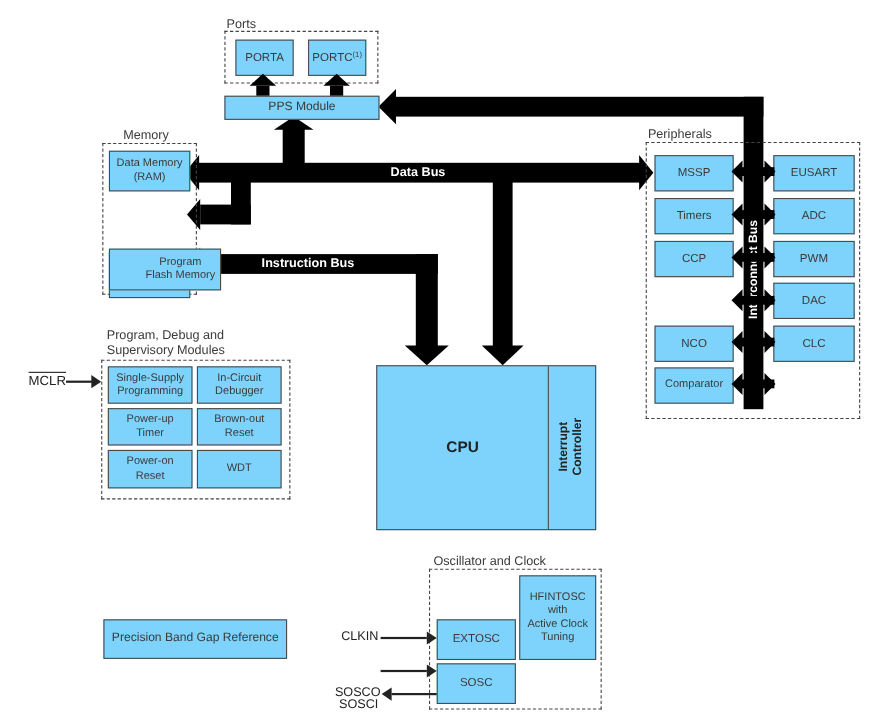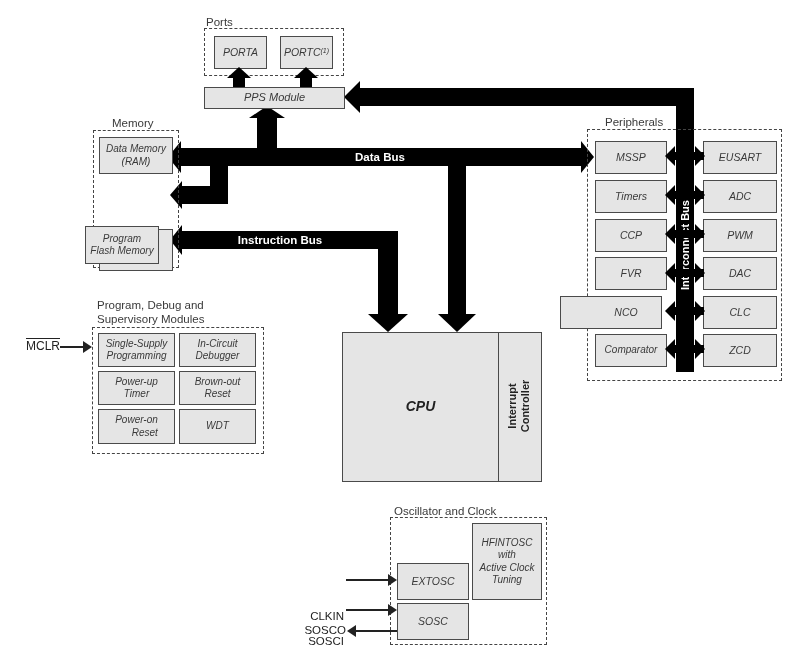--- a/index.html
+++ b/index.html
@@ -1,20 +1,20 @@
 <!DOCTYPE html>
 <html><head>
 <meta charset="utf-8">
 <style>
   html,body{margin:0;padding:0;background:#fff;}
   .canvas{position:relative;width:800px;height:655px;background:#fff;
           font-family:"Liberation Sans",sans-serif;color:#333;overflow:hidden;}
-  .box{position:absolute;background:#e5e5e5;border:1.4px solid #4a4a4a;
+  .box{position:absolute;background:#7dd3fc;border:1.4px solid #4a4a4a;
        display:flex;align-items:center;justify-content:center;text-align:center;
-       font-size:10.5px;line-height:1.25;white-space:pre-line;color:#3a3a3a;font-style:italic;}
+       font-size:10.5px;line-height:1.25;white-space:pre-line;color:#3a3a3a;}
   .dashed{position:absolute;border:1.5px dashed #444;background:transparent;}
   .seclabel{position:absolute;font-size:11.5px;color:#3a3a3a;white-space:pre-line;line-height:1.25;}
   .bar{position:absolute;background:#000;}
   .tri{position:absolute;width:0;height:0;}
   .buslabel{position:absolute;color:#fff;font-weight:bold;font-size:11.5px;
             display:flex;align-items:center;justify-content:center;}
   .rot{position:absolute;transform:rotate(-90deg);text-align:center;
        display:flex;align-items:center;justify-content:center;white-space:pre-line;}
   .sigline{position:absolute;height:1.6px;background:#222;}
   .siglabel{position:absolute;font-size:11.5px;color:#222;text-align:right;}
@@ -68,38 +68,36 @@
   <div class="tri" style="left:294px;top:67px;border-left:12px solid transparent;border-right:12px solid transparent;border-bottom:11px solid #000;"></div>
 
   <div class="box" style="left:204px;top:87px;width:139px;height:20px;font-size:11px;">PPS Module</div>
 
   <div class="seclabel" style="left:112px;top:116px;">Memory</div>
   <div class="dashed" style="left:93px;top:130px;width:84px;height:136px;"></div>
   <div class="box" style="left:99px;top:137px;width:72px;height:35px;font-size:10px;">Data Memory
 (RAM)</div>
   <div class="box" style="left:99px;top:181px;width:72px;height:40px;font-size:10px;margin-top:48px;">Data
 EEPROM</div>
-  <div class="box" style="left:85px;top:226px;width:72px;height:36px;font-size:10px;">Program
+  <div class="box" style="left:99px;top:226px;width:72px;height:36px;font-size:10px;padding-left:28px;">Program
 Flash Memory</div>
 
-  <div class="seclabel" style="left:589px;top:115px;margin-left:16px;">Peripherals</div>
+  <div class="seclabel" style="left:589px;top:115px;">Peripherals</div>
   <div class="dashed" style="left:587px;top:129px;width:193px;height:250px;"></div>
 
   <div class="box" style="left:595px;top:141px;width:70px;height:31px;">MSSP</div>
   <div class="box" style="left:703px;top:141px;width:72px;height:31px;">EUSART</div>
   <div class="box" style="left:595px;top:180px;width:70px;height:31px;">Timers</div>
   <div class="box" style="left:703px;top:180px;width:72px;height:31px;">ADC</div>
   <div class="box" style="left:595px;top:219px;width:70px;height:31px;">CCP</div>
   <div class="box" style="left:703px;top:219px;width:72px;height:31px;">PWM</div>
-  <div class="box" style="left:595px;top:257px;width:70px;height:31px;">FVR</div>
   <div class="box" style="left:703px;top:257px;width:72px;height:31px;">DAC</div>
-  <div class="box" style="left:560px;top:296px;width:70px;height:31px;padding-left:30px;">NCO</div>
+  <div class="box" style="left:595px;top:296px;width:70px;height:31px;">NCO</div>
   <div class="box" style="left:703px;top:296px;width:72px;height:31px;">CLC</div>
   <div class="box" style="left:595px;top:334px;width:70px;height:31px;font-size:10px;">Comparator</div>
-  <div class="box" style="left:703px;top:334px;width:72px;height:31px;">ZCD</div>
 
   <div class="bar" style="left:670px;top:152px;width:34px;height:8px;"></div>
   <div class="tri" style="left:665px;top:146px;border-top:10px solid transparent;border-bottom:10px solid transparent;border-right:10px solid #000;"></div>
   <div class="tri" style="left:695px;top:146px;border-top:10px solid transparent;border-bottom:10px solid transparent;border-left:10px solid #000;"></div>
 
   <div class="bar" style="left:670px;top:191px;width:34px;height:8px;"></div>
   <div class="tri" style="left:665px;top:185px;border-top:10px solid transparent;border-bottom:10px solid transparent;border-right:10px solid #000;"></div>
   <div class="tri" style="left:695px;top:185px;border-top:10px solid transparent;border-bottom:10px solid transparent;border-left:10px solid #000;"></div>
 
   <div class="bar" style="left:670px;top:230px;width:34px;height:8px;"></div>
@@ -129,43 +127,44 @@
 Supervisory Modules</div>
   <div class="dashed" style="left:92px;top:327px;width:170px;height:125px;"></div>
   <div class="box" style="left:98px;top:333px;width:75px;height:32px;font-size:10px;">Single-Supply
 Programming</div>
   <div class="box" style="left:179px;top:333px;width:75px;height:32px;font-size:10px;">In-Circuit
 Debugger</div>
   <div class="box" style="left:98px;top:371px;width:75px;height:32px;font-size:10px;">Power-up
 Timer</div>
   <div class="box" style="left:179px;top:371px;width:75px;height:32px;font-size:10px;">Brown-out
 Reset</div>
-  <div class="box" style="left:98px;top:409px;width:75px;height:33px;font-size:10px;text-align:right;">Power-on
+  <div class="box" style="left:98px;top:409px;width:75px;height:33px;font-size:10px;">Power-on
 Reset</div>
   <div class="box" style="left:179px;top:409px;width:75px;height:33px;font-size:10px;">WDT</div>
 
   <div class="siglabel overline" style="left:14px;top:339px;width:46px;font-size:12px;text-align:right;">MCLR</div>
   <div class="sigline" style="left:60px;top:346px;width:24px;"></div>
   <div class="tri" style="left:83px;top:341px;border-top:6px solid transparent;border-bottom:6px solid transparent;border-left:9px solid #222;"></div>
 
   <div class="seclabel" style="left:394px;top:504px;">Oscillator and Clock</div>
   <div class="dashed" style="left:390px;top:517px;width:155px;height:126px;"></div>
   <div class="box" style="left:472px;top:523px;width:68px;height:75px;font-size:10px;">HFINTOSC
 with
 Active Clock
 Tuning</div>
   <div class="box" style="left:397px;top:563px;width:70px;height:35px;">EXTOSC</div>
   <div class="box" style="left:397px;top:603px;width:70px;height:35px;">SOSC</div>
 
-  <div class="siglabel" style="left:300px;top:573px;width:44px;margin-top:37px;">CLKIN</div>
+  <div class="siglabel" style="left:300px;top:573px;width:44px;">CLKIN</div>
   <div class="sigline" style="left:346px;top:579px;width:42px;"></div>
   <div class="tri" style="left:388px;top:574px;border-top:6px solid transparent;border-bottom:6px solid transparent;border-left:9px solid #222;"></div>
 
   <div class="siglabel" style="left:300px;top:603px;width:44px;margin-top:32px;">SOSCI</div>
   <div class="sigline" style="left:346px;top:609px;width:42px;"></div>
   <div class="tri" style="left:388px;top:604px;border-top:6px solid transparent;border-bottom:6px solid transparent;border-left:9px solid #222;"></div>
 
   <div class="siglabel" style="left:298px;top:624px;width:48px;">SOSCO</div>
   <div class="tri" style="left:347px;top:625px;border-top:6px solid transparent;border-bottom:6px solid transparent;border-right:9px solid #222;"></div>
   <div class="sigline" style="left:356px;top:630px;width:41px;"></div>
 
+  <div class="box" style="left:94px;top:563px;width:165px;height:34px;font-size:11px;border-width:1.6px;">Precision Band Gap Reference</div>
 
 </div>
 
 </body></html>

